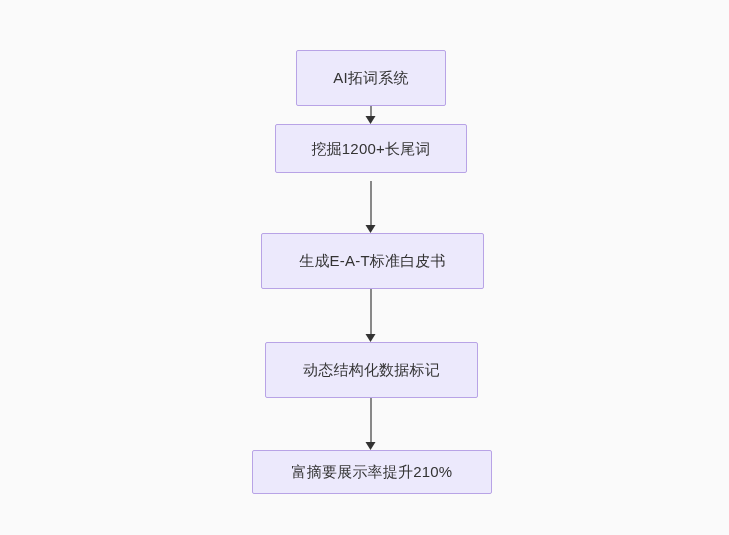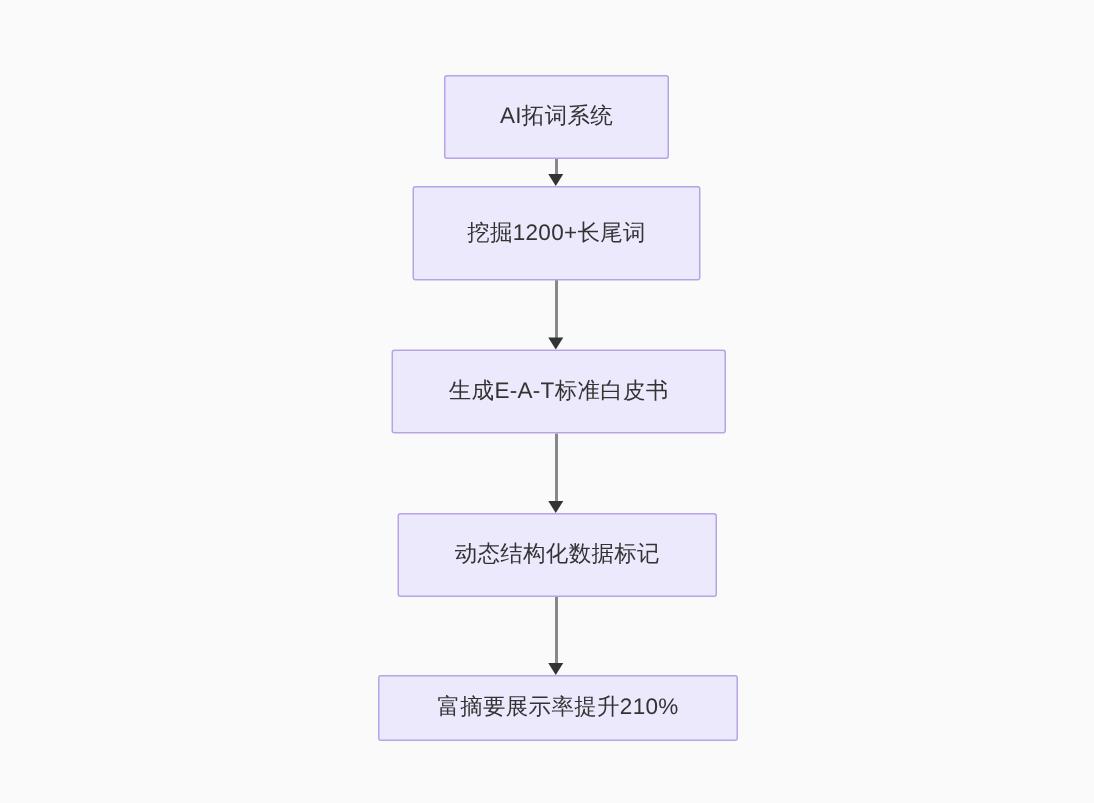--- a/index.html
+++ b/index.html
@@ -77,21 +77,21 @@
       <div class="edge-line" style="height: 46px;"></div>
       <div class="edge-arrow" style="top: 45px;"></div>
     </div>
     <div class="edge" style="left: 371px; top: 398px; height: 52px;">
       <div class="edge-line" style="height: 45px;"></div>
       <div class="edge-arrow" style="top: 44px;"></div>
     </div>
     <div class="node" style="left: 296px; top: 12px; width: 150px; height: 56px; background: rgb(236, 233, 252); border-color: rgb(184, 163, 230); color: rgb(51, 51, 51); margin-top: 38px;">
       <span class="node-label">AI拓词系统</span>
     </div>
-    <div class="node" style="left: 275px; top: 124px; width: 192px; height: 63px; background: rgb(236, 233, 252); border-color: rgb(184, 163, 230); color: rgb(51, 51, 51);">
+    <div class="node" style="left: 275px; top: 124px; width: 192px; height: 49px; background: rgb(236, 233, 252); border-color: rgb(184, 163, 230); color: rgb(51, 51, 51);">
       <span class="node-label">挖掘1200+长尾词</span>
     </div>
     <div class="node" style="left: 265px; top: 342px; width: 213px; height: 56px; background: rgb(236, 233, 252); border-color: rgb(184, 163, 230); color: rgb(51, 51, 51);">
       <span class="node-label">动态结构化数据标记</span>
     </div>
     <div class="node" style="left: 261px; top: 233px; width: 223px; height: 56px; background: rgb(236, 233, 252); border-color: rgb(184, 163, 230); color: rgb(51, 51, 51);">
       <span class="node-label">生成E-A-T标准白皮书</span>
     </div>
     <div class="node" style="left: 252px; top: 450px; width: 240px; height: 44px; background: rgb(236, 233, 252); border-color: rgb(184, 163, 230); color: rgb(51, 51, 51);">
       <span class="node-label">富摘要展示率提升210%</span>

